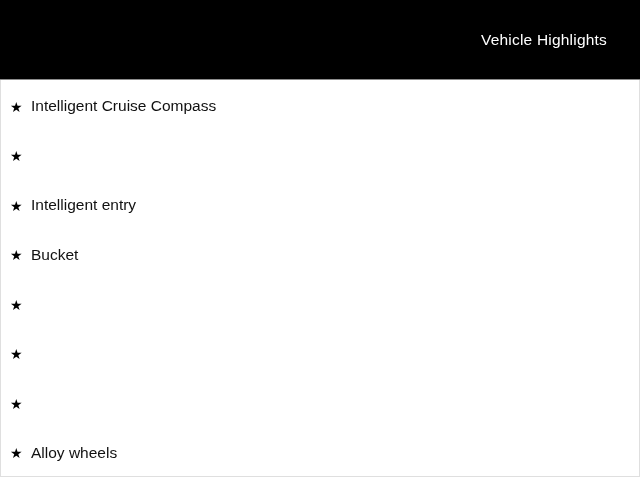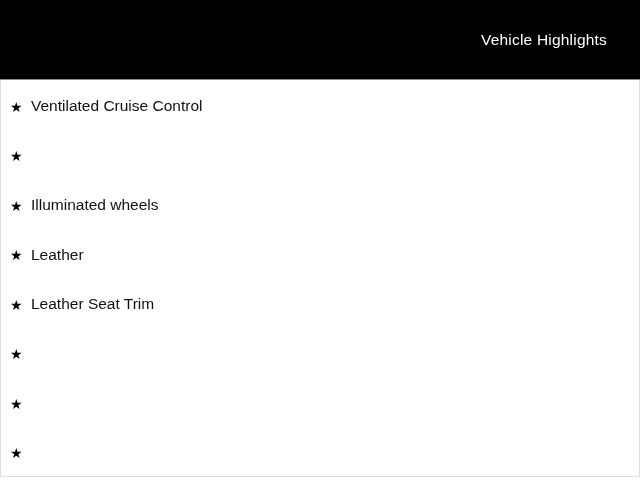--- a/index.html
+++ b/index.html
@@ -83,48 +83,48 @@
 
 <div class="page">
   <header class="header">
     <h1 class="header-title">Vehicle Highlights</h1>
   </header>
   <div class="divider"></div>
   <main class="content">
     <ul class="list">
   <li class="item">
     <span class="star">★</span>
-    <span class="label">Ventilated Cruise Control</span>
+    <span class="label">Intelligent Cruise Compass</span>
   </li>
 
   <li class="item">
     <span class="star">★</span>
   </li>
 
   <li class="item">
     <span class="star">★</span>
-    <span class="label">Illuminated wheels</span>
+    <span class="label">Intelligent entry</span>
   </li>
 
   <li class="item">
     <span class="star">★</span>
-    <span class="label">Leather</span>
-  </li>
-
-  <li class="item">
-    <span class="star">★</span>
-    <span class="label">Leather Seat Trim</span>
+    <span class="label">Bucket</span>
   </li>
 
   <li class="item">
     <span class="star">★</span>
   </li>
 
   <li class="item">
     <span class="star">★</span>
   </li>
 
   <li class="item">
     <span class="star">★</span>
   </li>
+
+  <li class="item">
+    <span class="star">★</span>
+    <span class="label">Alloy wheels</span>
+  </li>
 </ul>
   </main>
 </div>
 
 </body></html>

